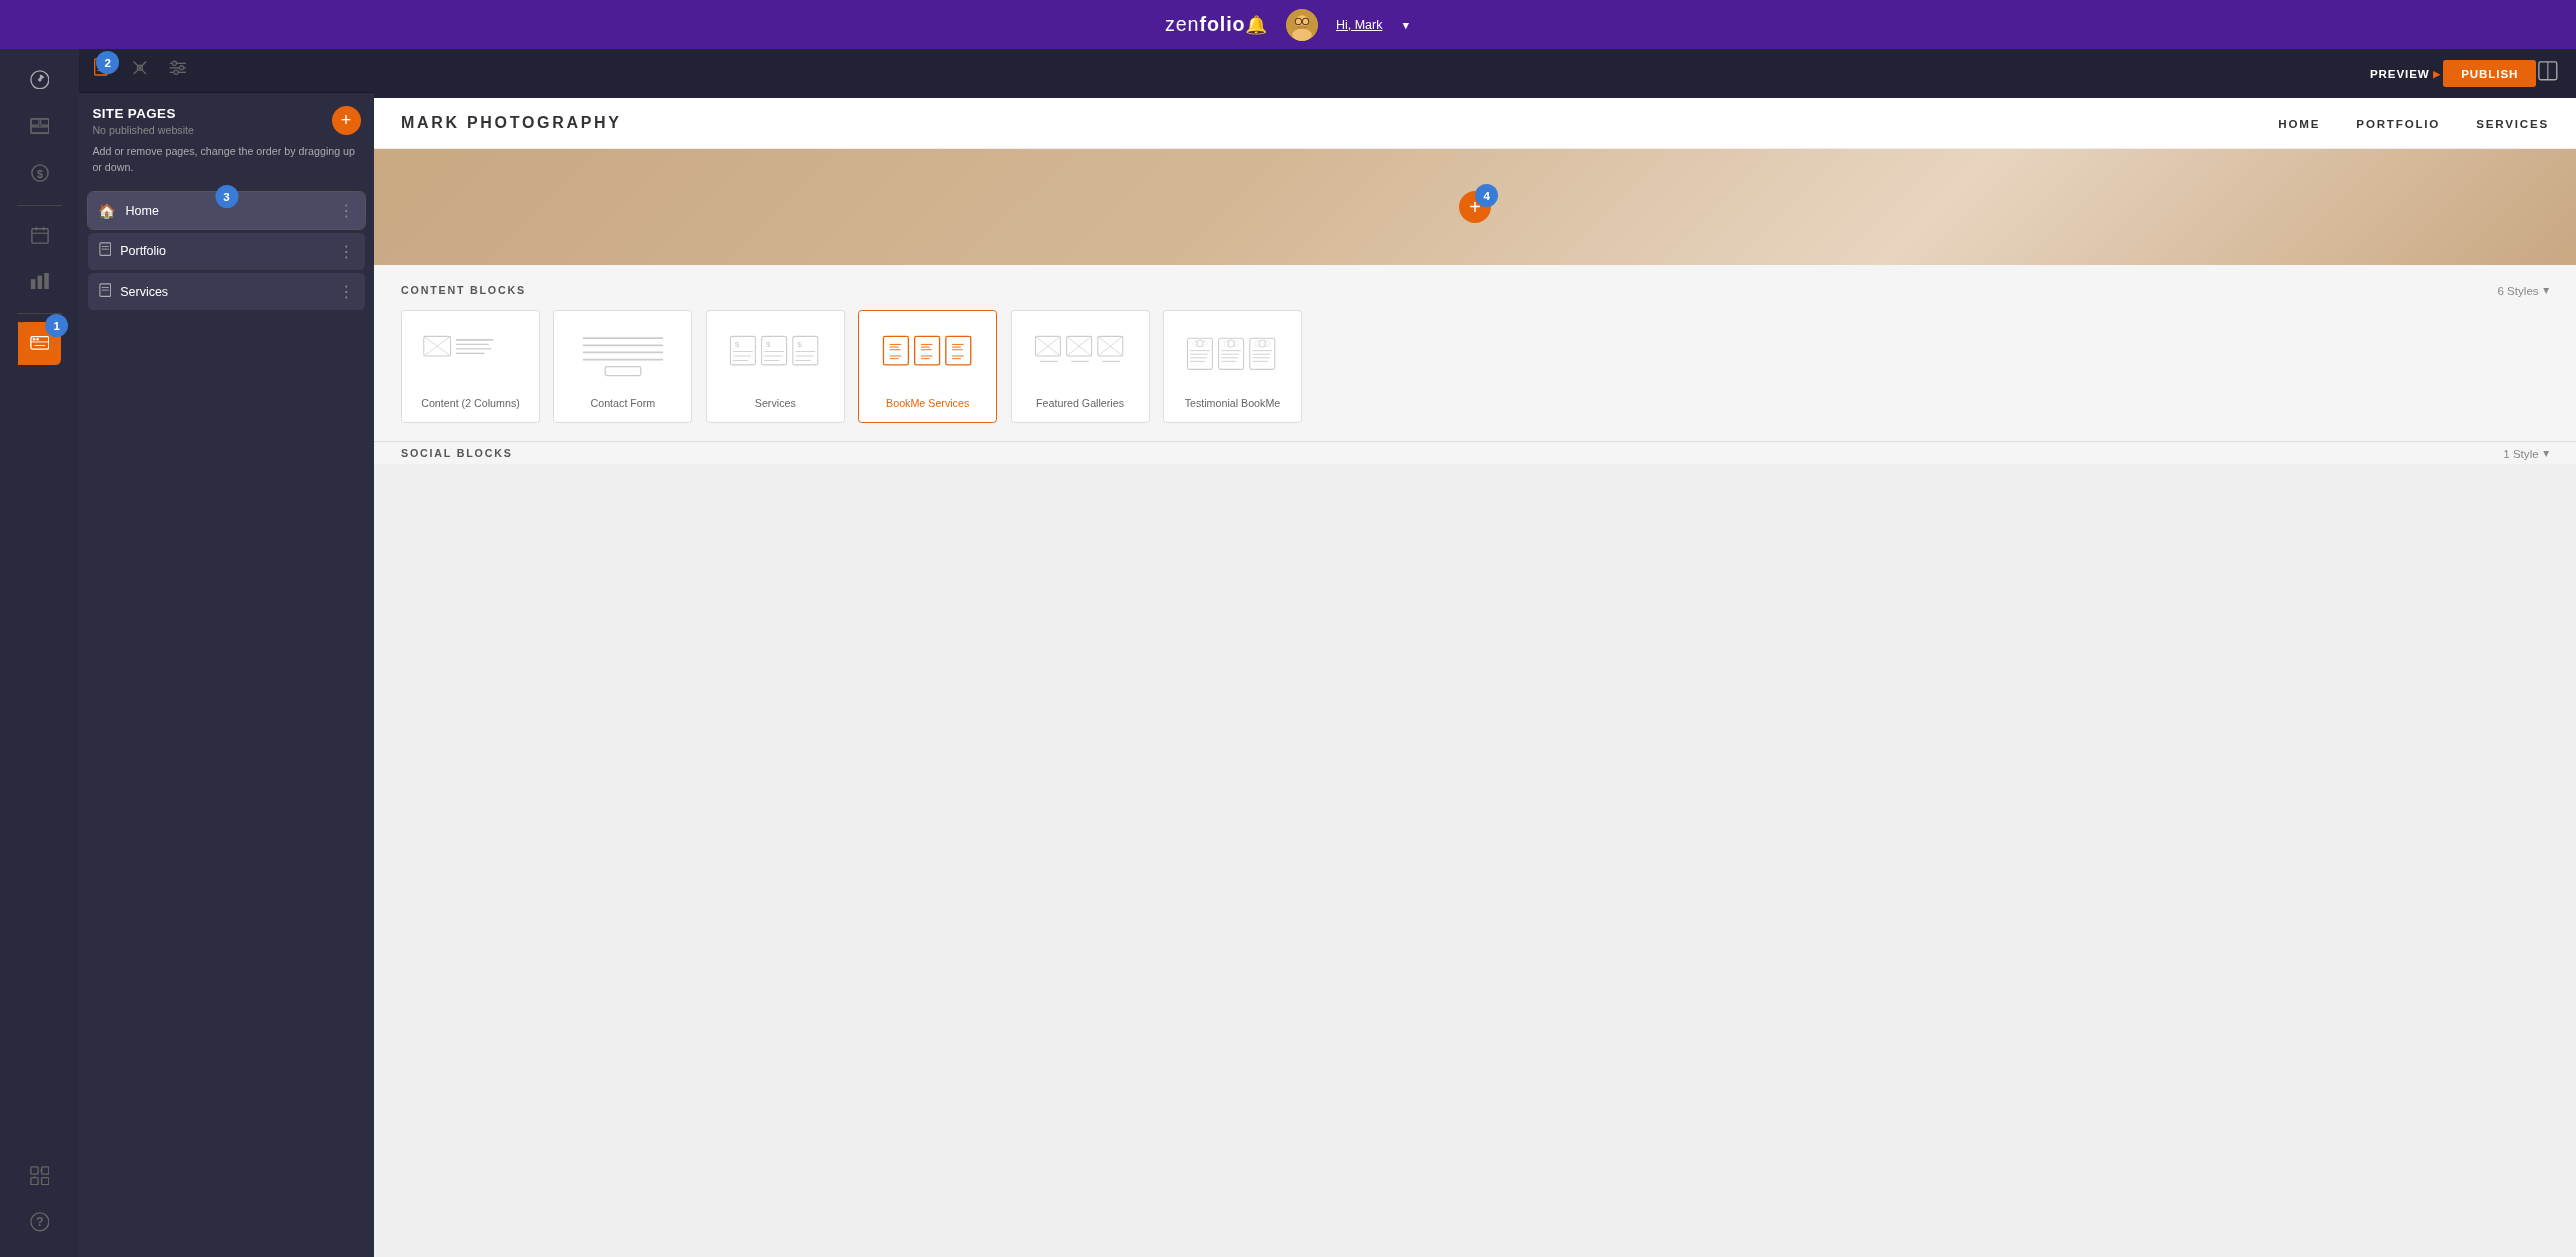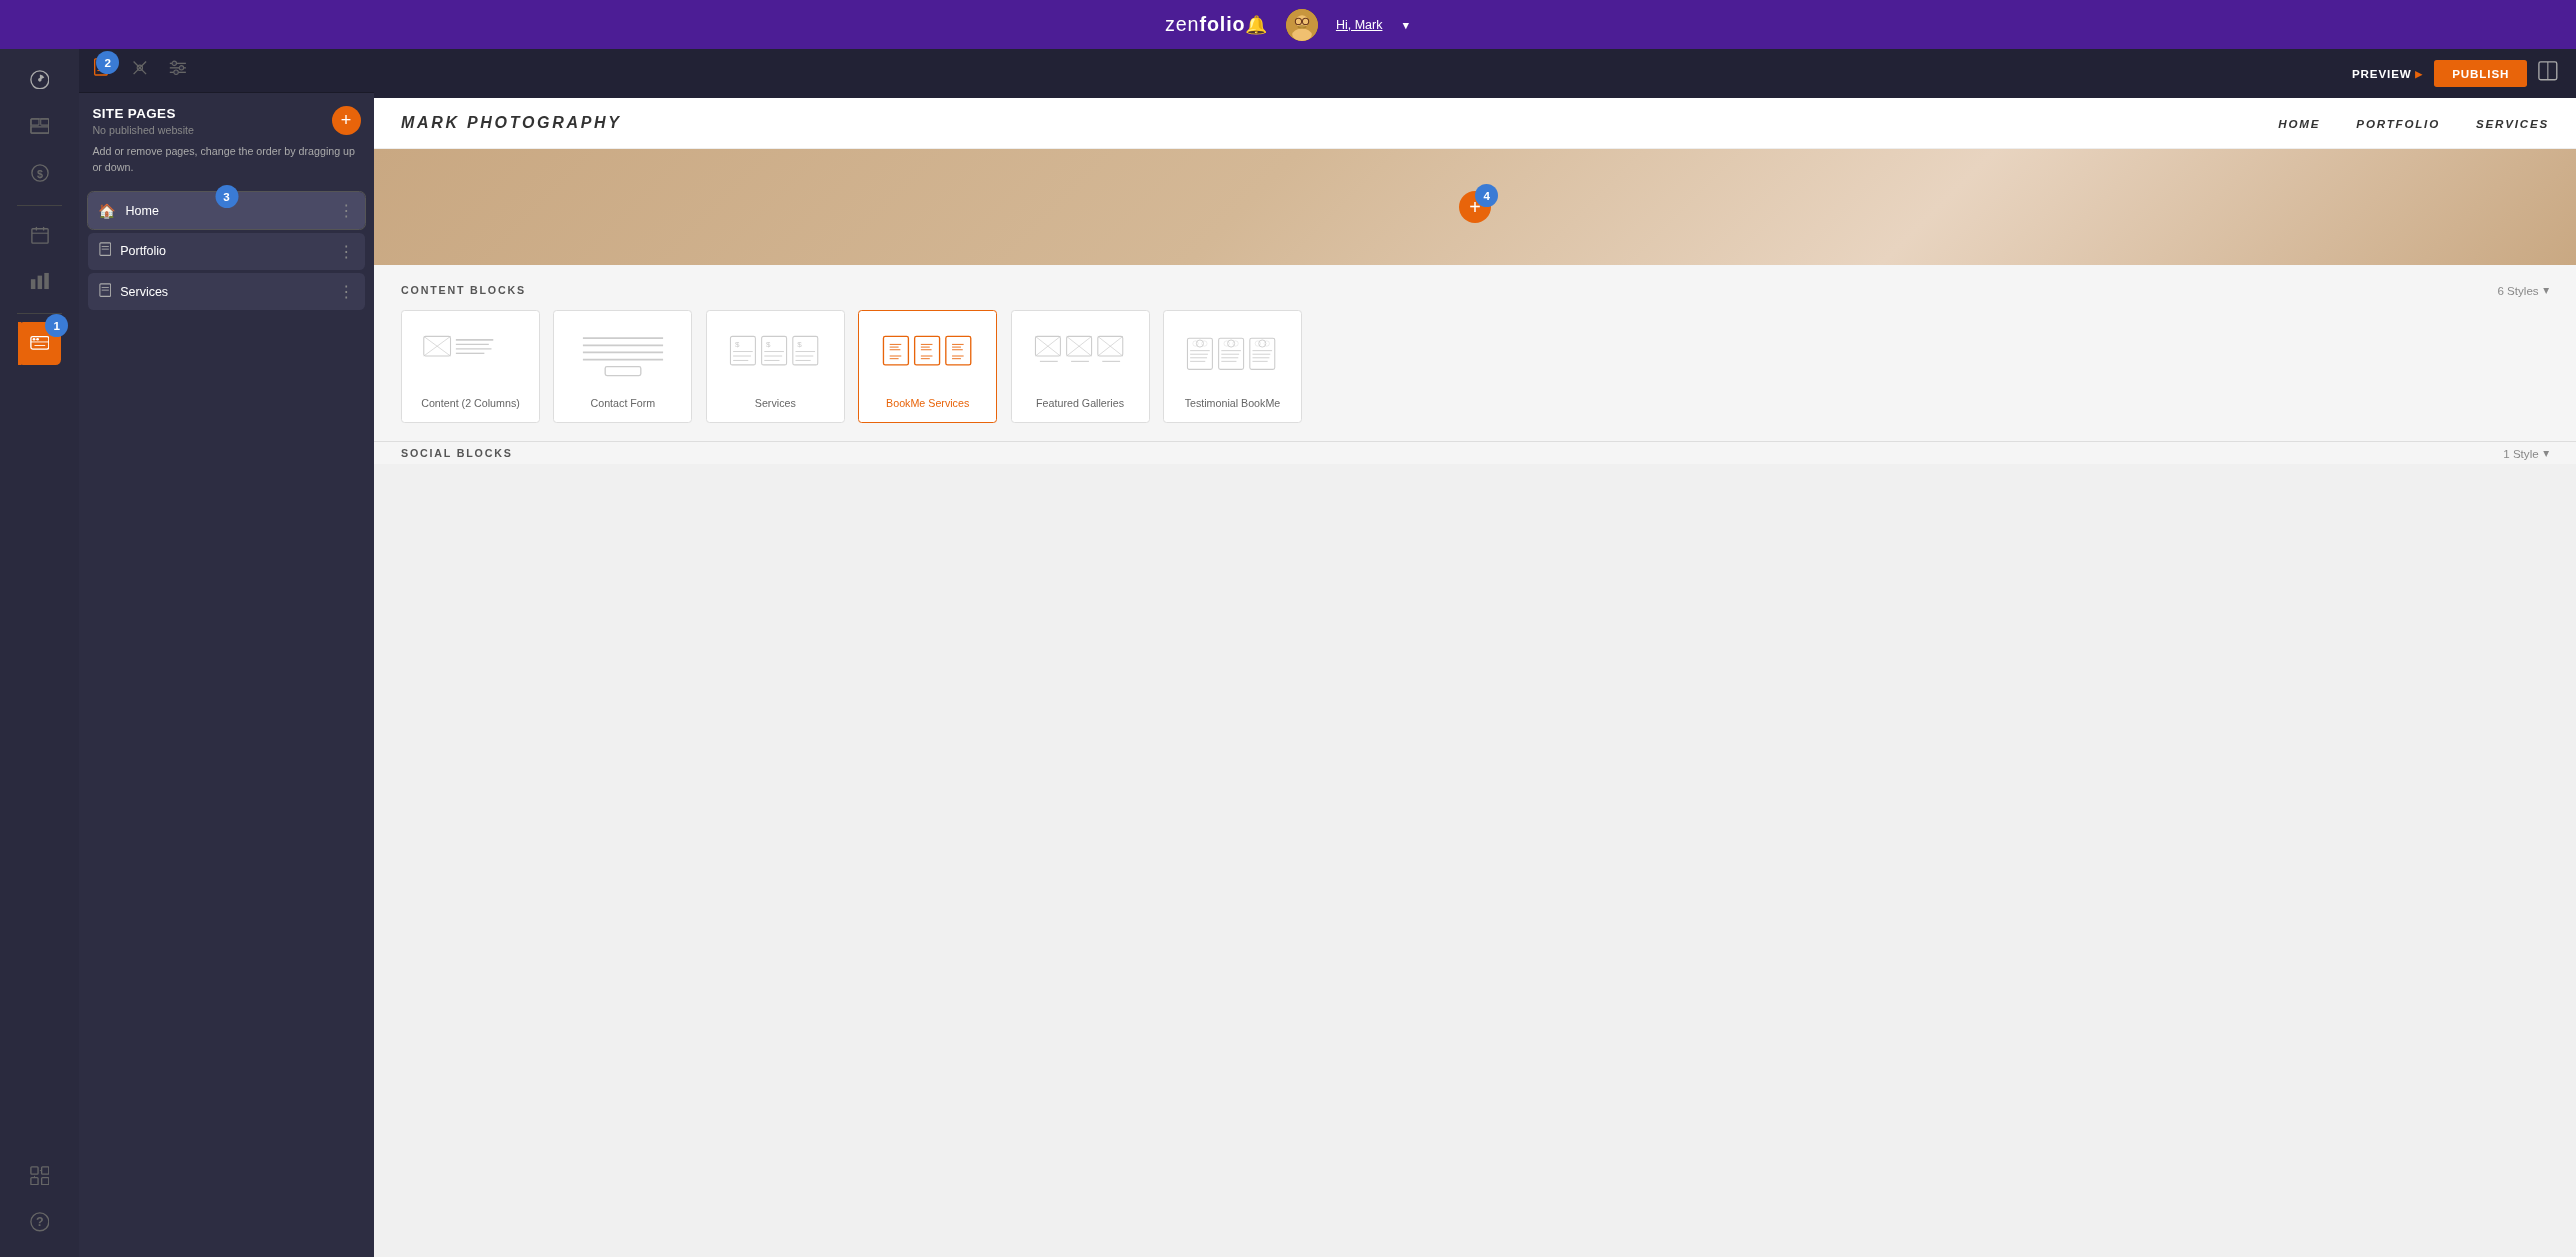--- a/index.html
+++ b/index.html
@@ -233,21 +233,21 @@
       overflow-y: auto;
     }
 
     
     .preview-toolbar {
       background: #222235;
       display: flex;
       align-items: center;
       justify-content: flex-end;
       padding: 9px 18px;
-      gap: 11px;
+      gap: 2px;
       height: 49px;
     }
     .preview-btn {
       color: white;
       font-size: 11.6px;
       font-weight: 600;
       letter-spacing: 0.9px;
       cursor: pointer;
       display: flex;
       align-items: center;
@@ -276,21 +276,20 @@
       background: white;
       margin: 0;
     }
     .mockup-nav {
       background: white;
       padding: 16px 27px;
       display: flex;
       align-items: center;
       justify-content: space-between;
       border-bottom: 0.9px solid #eee;
-      font-style: italic;
     }
     .mockup-logo {
       font-size: 16px;
       font-weight: 700;
       letter-spacing: 2.7px;
       color: #333;
     }
     .mockup-nav-links {
       display: flex;
       gap: 36px;

